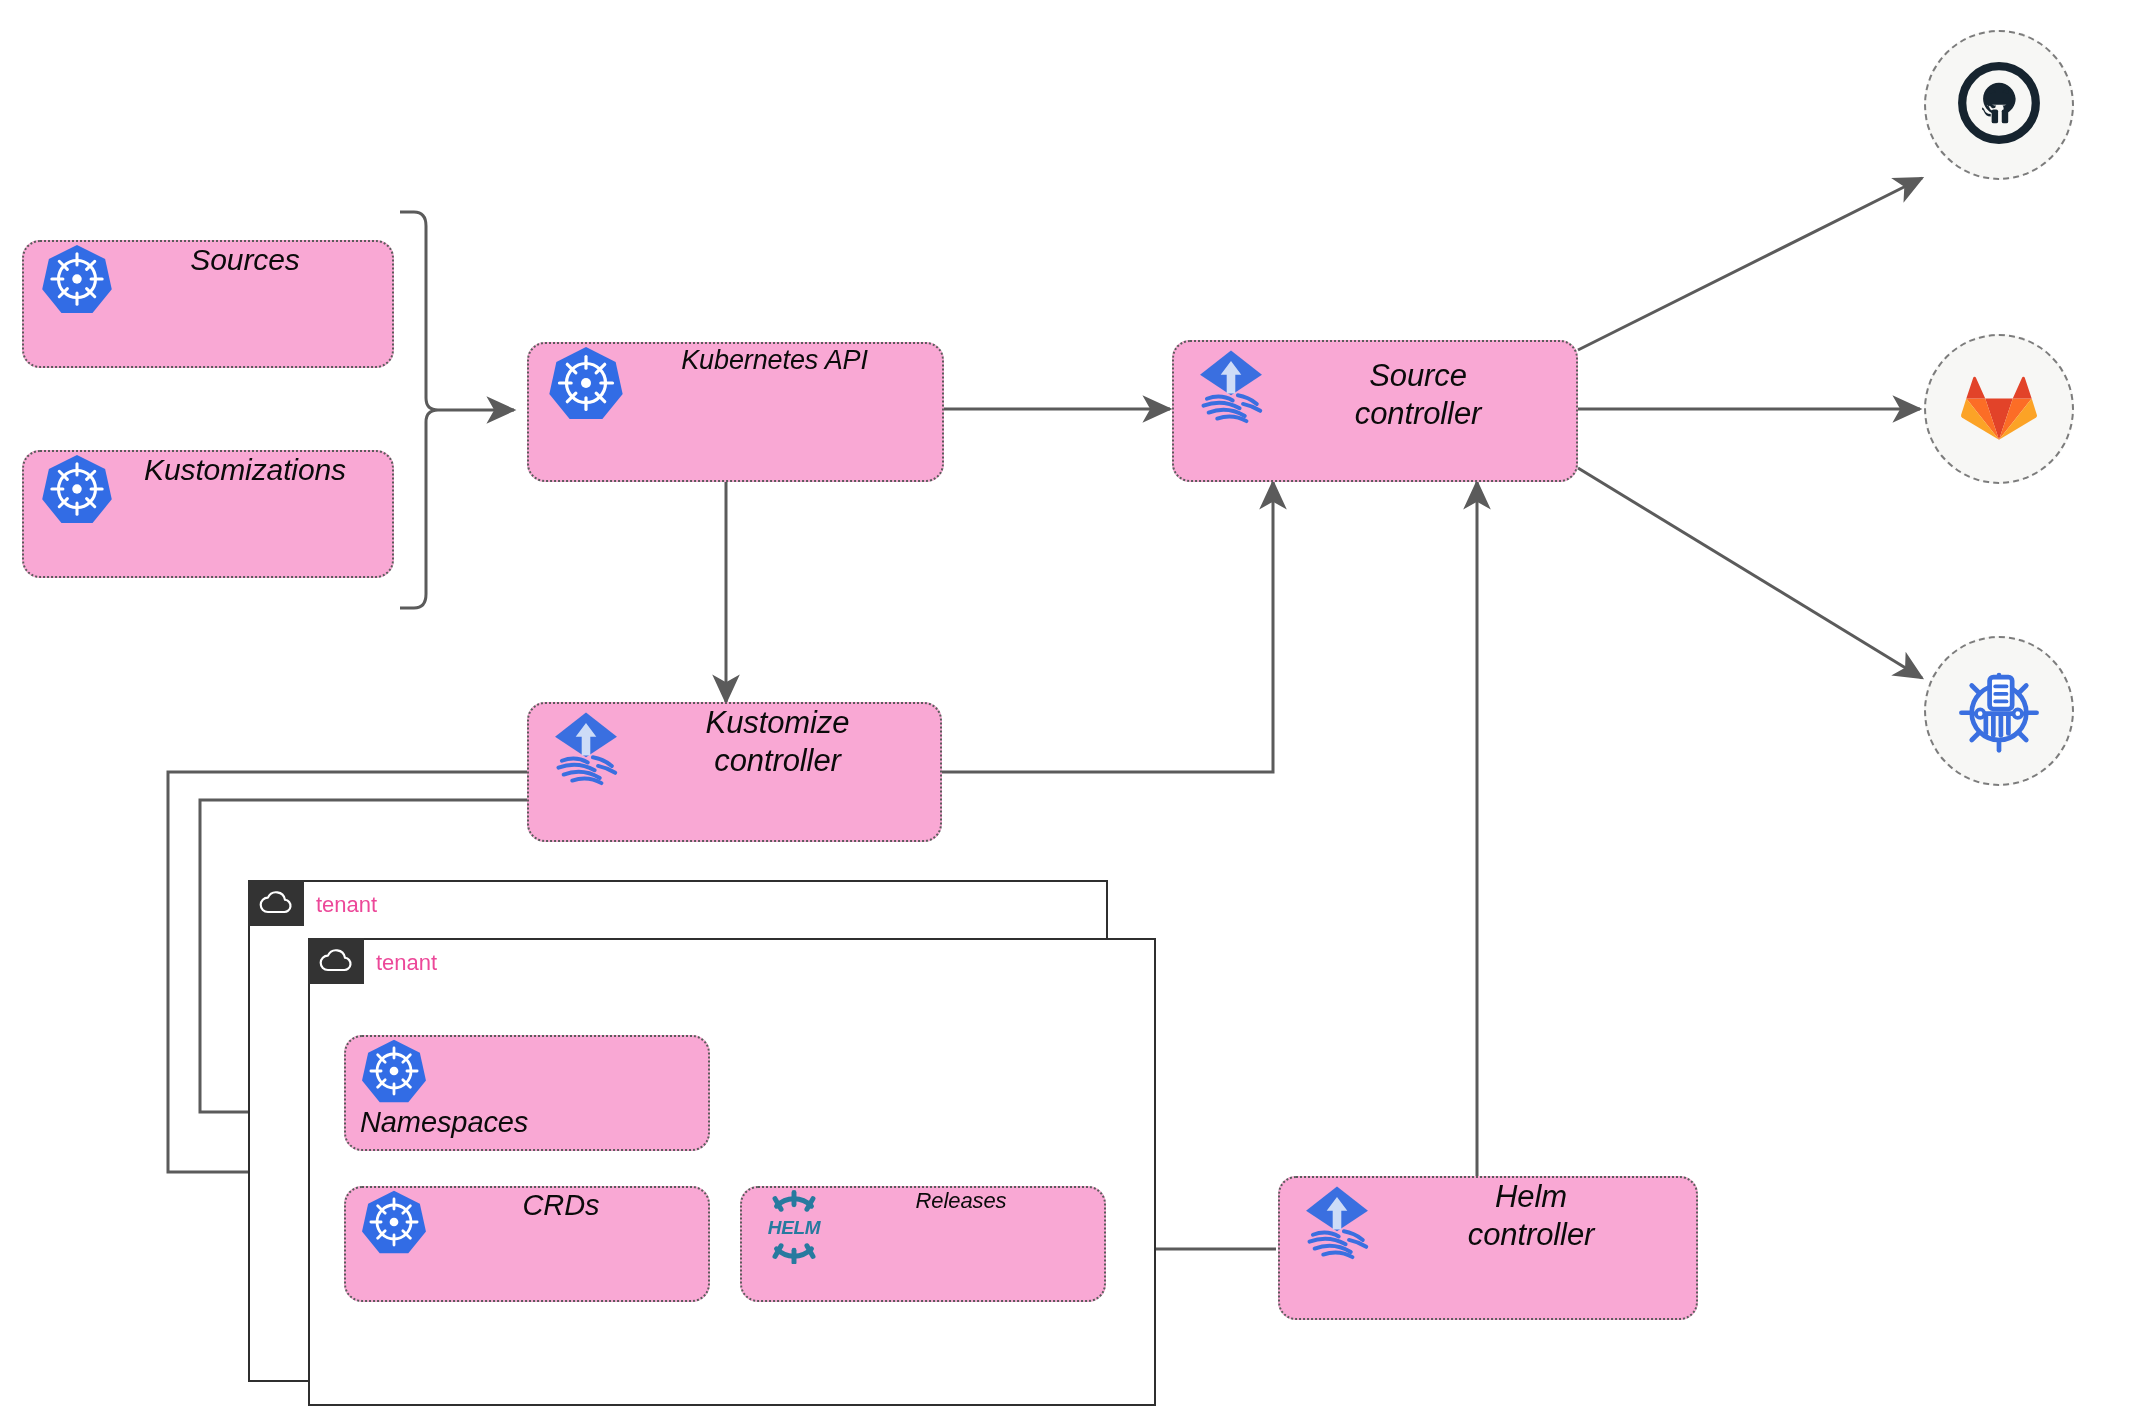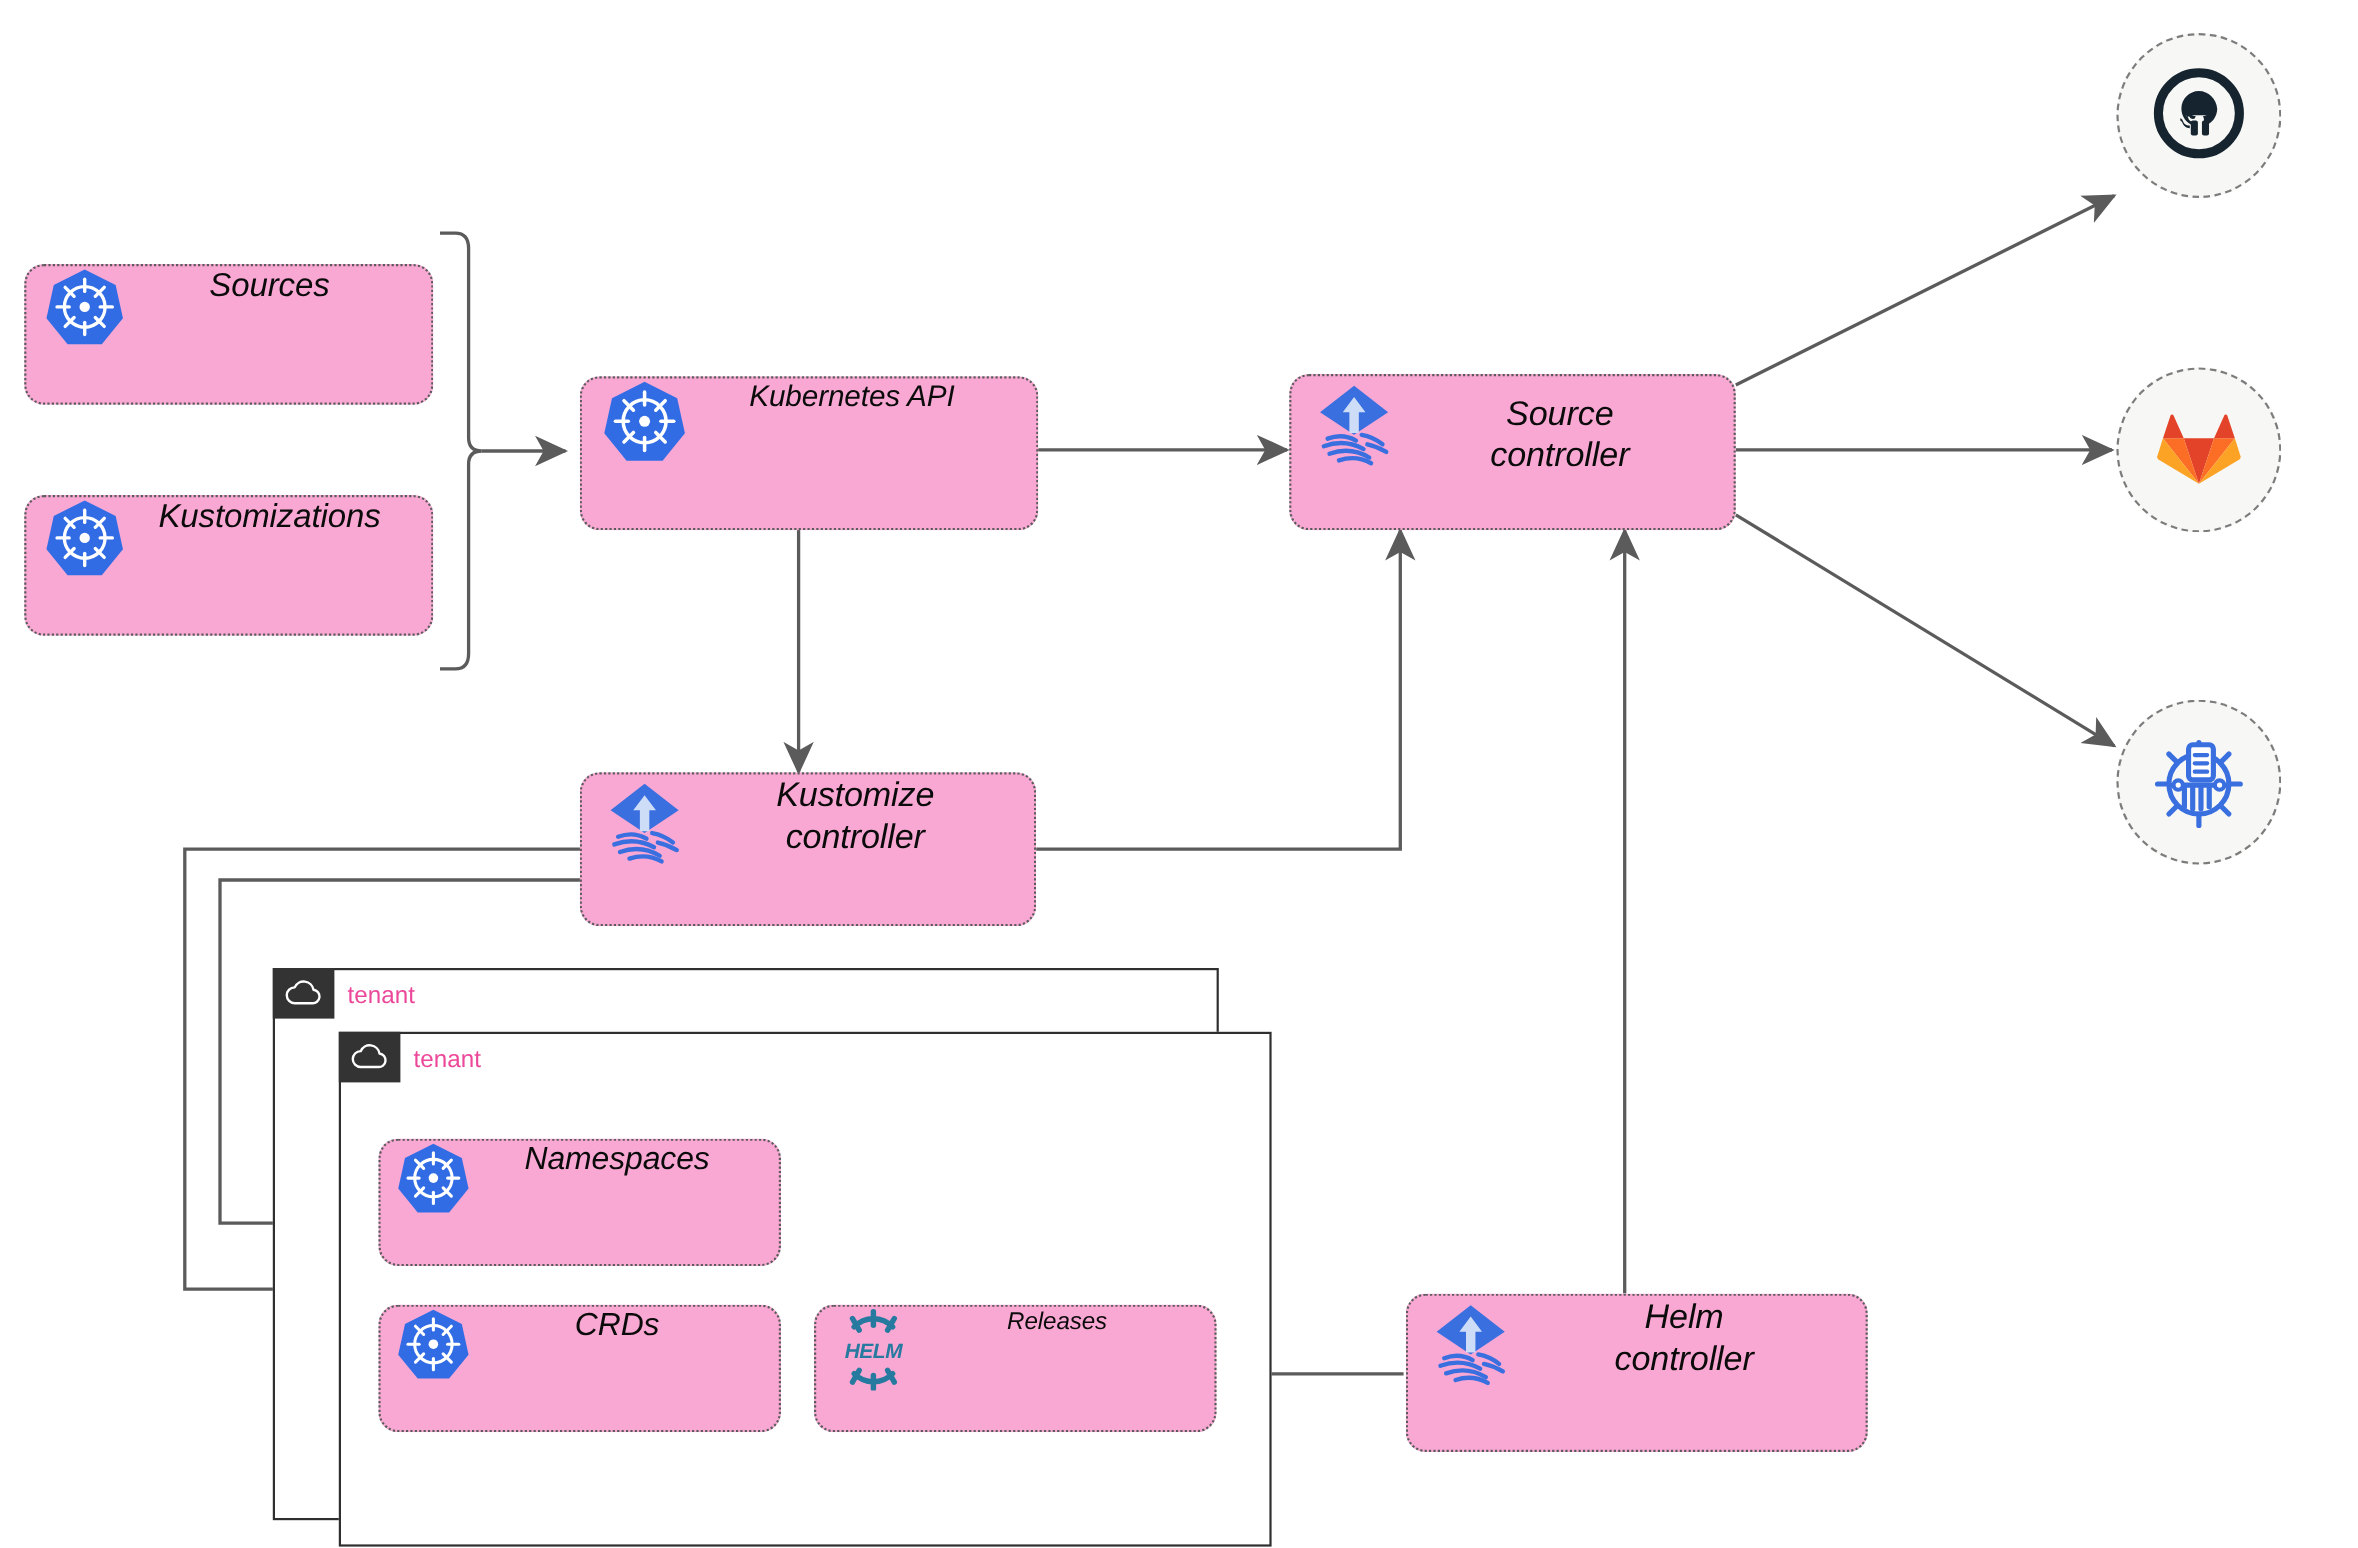--- a/index.html
+++ b/index.html
@@ -344,21 +344,21 @@
 
   <div class="tenant" style="left:308px; top:938px; width:848px; height:468px; z-index:2;">
     <span class="tab">
       <svg width="36" height="26" viewBox="0 0 40 28">
         <path d="M11 24 a8 8 0 0 1 0 -16 a10 10 0 0 1 19 2.4 a6.6 6.6 0 0 1 -1.5 13.6 Z" fill="none" stroke="#ffffff" stroke-width="2.4" stroke-linejoin="round"></path>
       </svg>
     </span>
     <span class="tab-label">tenant</span>
   </div>
 
-  <div class="node" style="left:344px; top:1035px; width:366px; height:116px; padding:0 14px; z-index:4;">
+  <div class="node" style="left:344px; top:1035px; width:366px; height:116px; padding:0 14px; z-index:4;flex-direction:column;">
     <span class="ico">
       <svg class="kwheel" width="68" height="68" viewBox="0 0 100 100">
         <path d="M50 4 L88 23 L97 64 L71 96 L29 96 L3 64 L12 23 Z" fill="#326CE5"></path>
         <g fill="none" stroke="#ffffff" stroke-width="4.1" stroke-linecap="round">
           <circle cx="50" cy="50" r="25"></circle>
           <circle cx="50" cy="50" r="6.4" fill="#ffffff" stroke="none"></circle>
           <line x1="50" y1="16" x2="50" y2="31"></line>
             <line x1="50" y1="69" x2="50" y2="84"></line>
           <line x1="16" y1="50" x2="31" y2="50"></line>
             <line x1="69" y1="50" x2="84" y2="50"></line>

